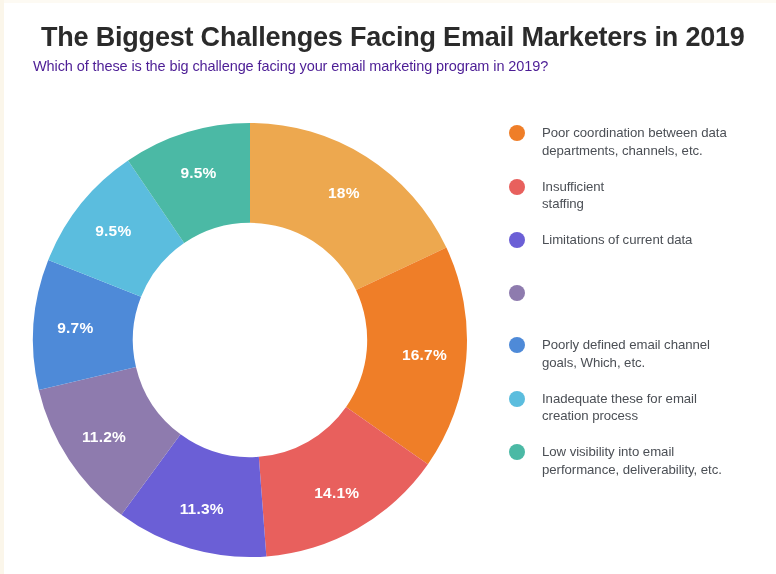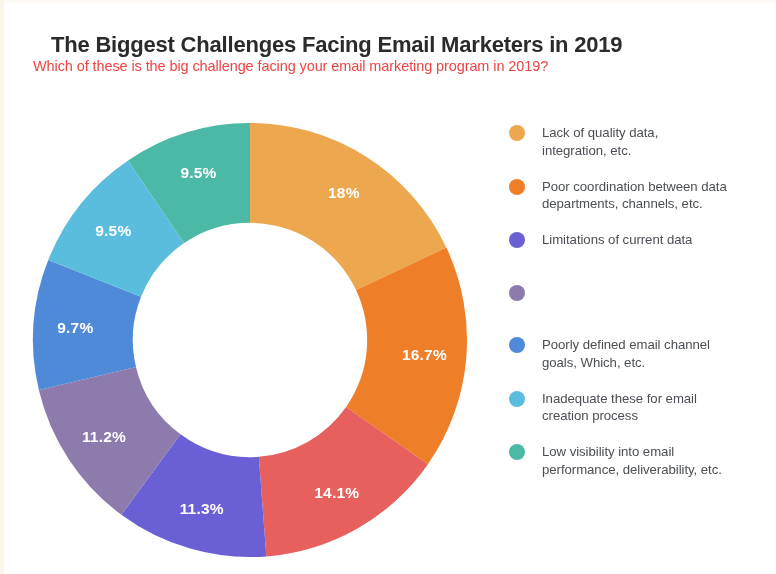--- a/index.html
+++ b/index.html
@@ -42,35 +42,35 @@
   #header {
     position: absolute;
     left: 0;
     top: 0;
     width: 776px;
   }
   #chart-title {
     position: absolute;
     left: 33px;
     top: 14px;
-    margin: 18px;
-    font-size: 22px;
+    margin: 8px;
+    font-size: 27px;
     font-weight: bold;
     color: #2b2b2b;
     letter-spacing: -0.2px;
     white-space: nowrap;
   }
   #chart-subtitle {
     position: absolute;
     left: 33px;
     top: 58px;
     margin: 0;
     font-size: 14.5px;
     font-weight: normal;
-    color: #ef4444;
+    color: #4c1d95;
     letter-spacing: -0.1px;
     white-space: nowrap;
   }
 
   
   #donut-wrap {
     position: absolute;
     left: 33px;
     top: 123px;
     width: 434px;
@@ -156,26 +156,26 @@
           <text x="70.96120705866986" y="313.5876754883319" class="slice-label">11.2%</text>
           <text x="42.36687542807243" y="204.35959248102998" class="slice-label">9.7%</text>
           <text x="80.35443997913188" y="107.52626330218132" class="slice-label">9.5%</text>
           <text x="165.51647945507585" y="49.650201038960404" class="slice-label">9.5%</text>
         </g>
     </svg>
   </div>
 
   <div id="legend">
       <div class="legend-item">
-        <span class="legend-swatch" style="background: rgb(237, 168, 79);"></span>
-        <span class="legend-text"><span>Lack of quality data,</span><span class="l2">integration, etc.</span></span>
+        <span class="legend-swatch" style="background: rgb(239, 126, 40);"></span>
+        <span class="legend-text"><span>Poor coordination between data</span><span class="l2">departments, channels, etc.</span></span>
       </div>
       <div class="legend-item">
-        <span class="legend-swatch" style="background: rgb(239, 126, 40);"></span>
-        <span class="legend-text"><span>Poor coordination between data</span><span class="l2">departments, channels, etc.</span></span>
+        <span class="legend-swatch" style="background: rgb(232, 96, 93);"></span>
+        <span class="legend-text"><span>Insufficient</span><span class="l2">staffing</span></span>
       </div>
       <div class="legend-item">
         <span class="legend-swatch" style="background: rgb(107, 95, 214);"></span>
         <span class="legend-text"><span>Limitations of current data</span></span>
       </div>
       <div class="legend-item">
         <span class="legend-swatch" style="background: rgb(142, 123, 174);"></span>
       </div>
       <div class="legend-item">
         <span class="legend-swatch" style="background: rgb(78, 138, 216);"></span>

